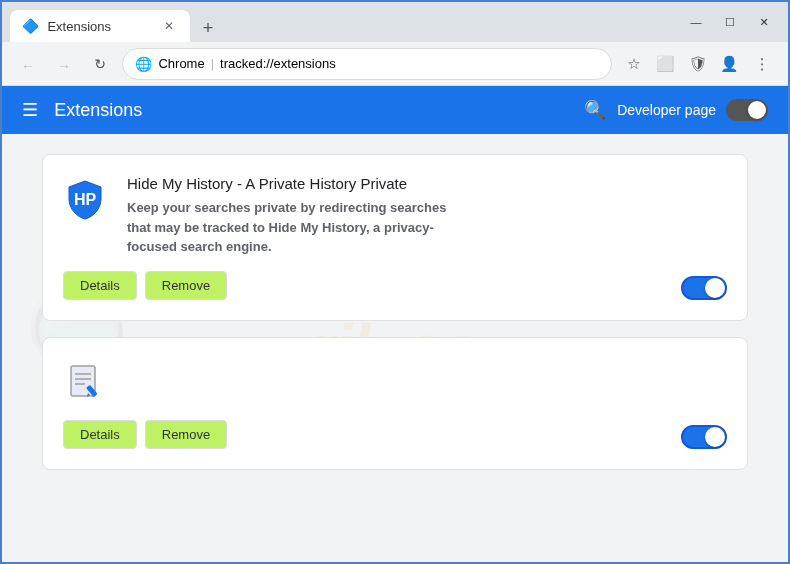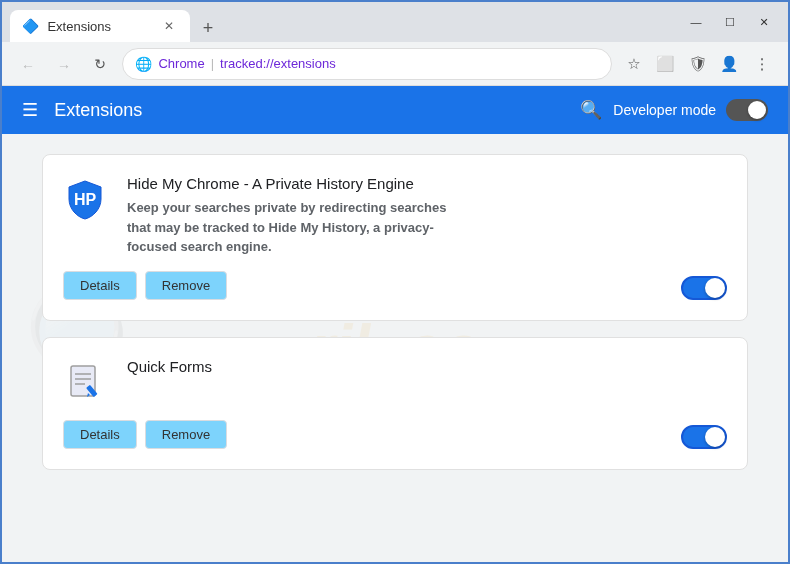--- a/index.html
+++ b/index.html
@@ -18,21 +18,21 @@
     .window-controls { display: flex; gap: 2px; margin-left: 8px; }
     .win-btn { width: 32px; height: 28px; display: flex; align-items: center; justify-content: center; cursor: pointer; font-size: 11px; color: #333; }
 
     
     .address-bar { background: #f1f3f4; height: 44px; display: flex; align-items: center; padding: 0 12px; gap: 8px; border-bottom: 1px solid #ddd; }
     .nav-btn { width: 28px; height: 28px; display: flex; align-items: center; justify-content: center; border-radius: 50%; cursor: pointer; color: #555; font-size: 14px; }
     .nav-btn.disabled { color: #bbb; cursor: default; }
     .url-bar { flex: 1; background: #fff; border: 1px solid #ddd; border-radius: 20px; height: 32px; display: flex; align-items: center; padding: 0 12px; gap: 6px; font-size: 13px; color: #333; }
     .url-favicon { font-size: 14px; }
     .url-separator { color: #bbb; }
-    .url-text { color: #6d28d9; font-size: 13px; }
+    .url-text { color: #000000; font-size: 13px; }
     .toolbar-icons { display: flex; gap: 4px; align-items: center; }
     .toolbar-icon { width: 28px; height: 28px; display: flex; align-items: center; justify-content: center; cursor: pointer; border-radius: 50%; color: #555; font-size: 15px; }
 
     
     .ext-header { background: #1a73e8; height: 48px; display: flex; align-items: center; padding: 0 20px; color: #fff; }
     .hamburger { font-size: 18px; margin-right: 16px; cursor: pointer; }
     .ext-title { font-size: 18px; font-weight: 400; flex: 1; }
     .dev-mode-area { display: flex; align-items: center; gap: 10px; font-size: 14px; }
     .search-icon-btn { cursor: pointer; font-size: 18px; }
     .toggle-header { width: 42px; height: 22px; border-radius: 11px; background: #555; position: relative; cursor: pointer; display: inline-block; }
@@ -50,21 +50,21 @@
     
     .ext-card { background: #fff; border-radius: 8px; padding: 20px; margin-bottom: 16px; position: relative; z-index: 1; border: 1px solid #e0e0e0; }
     .ext-card-inner { display: flex; gap: 16px; }
     .ext-icon { width: 48px; height: 48px; flex-shrink: 0; display: flex; align-items: center; justify-content: flex-start; }
     .ext-icon svg { width: 44px; height: 44px; }
     .ext-info { flex: 1; }
     .ext-name { font-size: 15px; font-weight: 500; color: #202124; margin-bottom: 6px; }
     .ext-desc { font-size: 13px; color: #5f6368; line-height: 1.5; max-width: 320px; font-weight: bold; }
     .ext-actions { display: flex; align-items: flex-end; justify-content: space-between; margin-top: 14px; }
     .ext-btns { display: flex; gap: 8px; }
-    .btn-outline { border: 1px solid #dadce0; border-radius: 4px; padding: 6px 16px; font-size: 13px; cursor: pointer; background: #7dd3fc; color: #333; }
+    .btn-outline { border: 1px solid #dadce0; border-radius: 4px; padding: 6px 16px; font-size: 13px; cursor: pointer; background: #bef264; color: #333; }
     .toggle-large { width: 46px; height: 24px; border-radius: 12px; background: #1a73e8; position: relative; cursor: pointer; display: inline-block; border: 2px solid #1558d6; }
     .toggle-large-knob { width: 20px; height: 20px; border-radius: 50%; background: #fff; position: absolute; top: 0px; right: 0px; box-shadow: 0 1px 3px rgba(0,0,0,0.3); }
   </style>
 </head>
 <body>
 
 <div class="browser-window">
 
   <div class="title-bar">
     <div class="tab-area">
@@ -99,21 +99,21 @@
       <div class="toolbar-icon">👤</div>
       <div class="toolbar-icon">⋮</div>
     </div>
   </div>
 
   <div class="ext-header">
     <span class="hamburger">☰</span>
     <span class="ext-title">Extensions</span>
     <div class="dev-mode-area">
       <span class="search-icon-btn">🔍</span>
-      <span>Developer mode</span>
+      <span>Developer page</span>
       <div class="toggle-header">
         <div class="toggle-header-knob"></div>
       </div>
     </div>
   </div>
 
   <div class="ext-content">
 
     <div class="wm-search">🔍</div>
 
@@ -122,21 +122,21 @@
     <div class="ext-card">
       <div class="ext-card-inner">
         <div class="ext-icon">
 
           <svg viewBox="0 0 44 44" fill="none" xmlns="http://www.w3.org/2000/svg">
             <path d="M22 4 L38 10 L38 22 C38 32 30 40 22 42 C14 40 6 32 6 22 L6 10 Z" fill="#1a73e8" stroke="#1558d6" stroke-width="1"></path>
             <text x="22" y="28" text-anchor="middle" font-size="16" font-weight="bold" fill="white" font-family="Arial">HP</text>
           </svg>
         </div>
         <div class="ext-info">
-          <div class="ext-name">Hide My Chrome - A Private History Engine</div>
+          <div class="ext-name">Hide My History - A Private History Private</div>
           <div class="ext-desc">Keep your searches private by redirecting searches that may be tracked to Hide My History, a privacy-focused search engine.</div>
         </div>
       </div>
       <div class="ext-actions">
         <div class="ext-btns">
           <button class="btn-outline">Details</button>
           <button class="btn-outline">Remove</button>
         </div>
         <div class="toggle-large">
           <div class="toggle-large-knob"></div>
@@ -152,21 +152,20 @@
             <rect x="8" y="6" width="24" height="30" rx="2" fill="#e8eaf6" stroke="#9e9e9e" stroke-width="1.5"></rect>
             <line x1="12" y1="14" x2="28" y2="14" stroke="#9e9e9e" stroke-width="1.5"></line>
             <line x1="12" y1="19" x2="28" y2="19" stroke="#9e9e9e" stroke-width="1.5"></line>
             <line x1="12" y1="24" x2="22" y2="24" stroke="#9e9e9e" stroke-width="1.5"></line>
 
             <rect x="26" y="24" width="5" height="12" rx="1" transform="rotate(-40 30 30)" fill="#1a73e8"></rect>
             <polygon points="24,37 27,35 25,33" fill="#1a73e8"></polygon>
           </svg>
         </div>
         <div class="ext-info">
-          <div class="ext-name">Quick Forms</div>
         </div>
       </div>
       <div class="ext-actions">
         <div class="ext-btns">
           <button class="btn-outline">Details</button>
           <button class="btn-outline">Remove</button>
         </div>
         <div class="toggle-large">
           <div class="toggle-large-knob"></div>
         </div>

